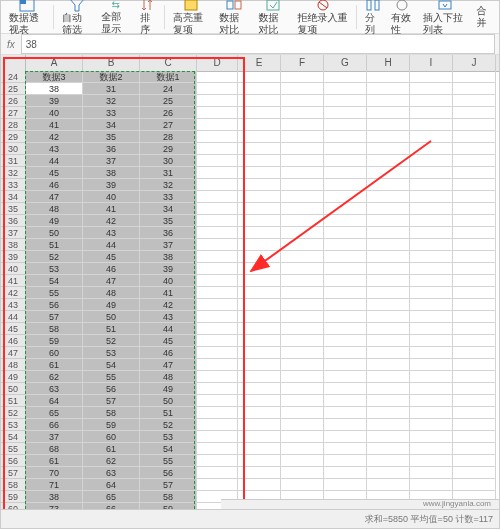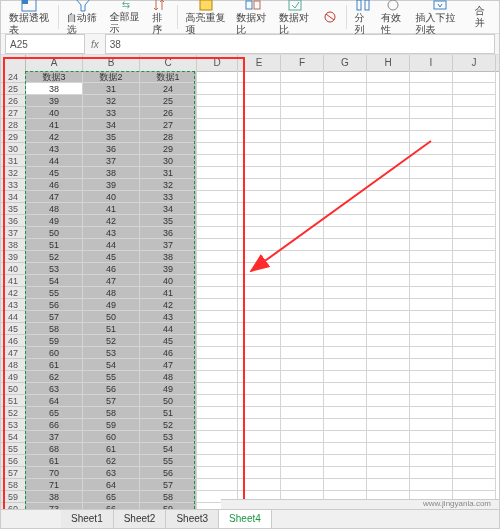--- a/index.html
+++ b/index.html
@@ -85,20 +85,21 @@
           <rect x="2" y="2" width="12" height="10" fill="none" stroke="#5a9"></rect>
           <path d="M5 7 L8 10 L12 4" stroke="#5a9" fill="none"></path>
         </svg>
       <span>数据对比</span>
     </div>
     <div class="rbtn">
       <svg>
           <circle cx="8" cy="7" r="5" fill="none" stroke="#c0392b"></circle>
           <path d="M4 4 L12 10" stroke="#c0392b"></path>
         </svg>
+      <span>拒绝录入重复项</span>
     </div>
     <div class="divider"></div>
     <div class="rbtn">
       <svg>
           <rect x="2" y="2" width="4" height="10" fill="none" stroke="#3b82c4"></rect>
           <rect x="10" y="2" width="4" height="10" fill="none" stroke="#3b82c4"></rect>
         </svg>
       <span>分列</span>
     </div>
     <div class="rbtn">
@@ -113,23 +114,20 @@
           <path d="M6 6 L8 9 L10 6" stroke="#3b82c4" fill="none"></path>
         </svg>
       <span>插入下拉列表</span>
     </div>
     <div class="rbtn">
       <span>合并</span>
     </div>
   </div>
 
   <div class="namebar">
-    <div class="namebox">
-        <span>A25</span>
-      </div>
     <span class="fx">fx</span>
     <div class="formula">
         <span>38</span>
       </div>
   </div>
 
   <div class="gridwrap">
     <div class="colhead">
       <div class="rowh0"></div>
       <div id="colhead-inner" style="display:flex">
@@ -639,23 +637,18 @@
           <line stroke="#ff2a2a" stroke-width="2" marker-end="url(#ah)" x1="430" y1="70" x2="250" y2="200"></line>
         </svg>
     </div>
   </div>
 
   <div id="redbox" class="redbox" style="left: 2px; top: 56px; width: 238px; height: 452px;"></div>
 
   <div class="scroll-h"></div>
 
   <div class="sheetbar">
-    <div id="tabs" style="display:flex;margin-left:60px">
-        <div class="tab">Sheet1</div>
-        <div class="tab">Sheet2</div>
-        <div class="tab">Sheet3</div>
-        <div class="tab active">Sheet4</div>
-      </div>
+    <span class="status">求和=5850  平均值=50  计数=117</span>
   </div>
 
   <div class="wmurl">www.jingyanla.com</div>
 
 </div>
 
 </body></html>

